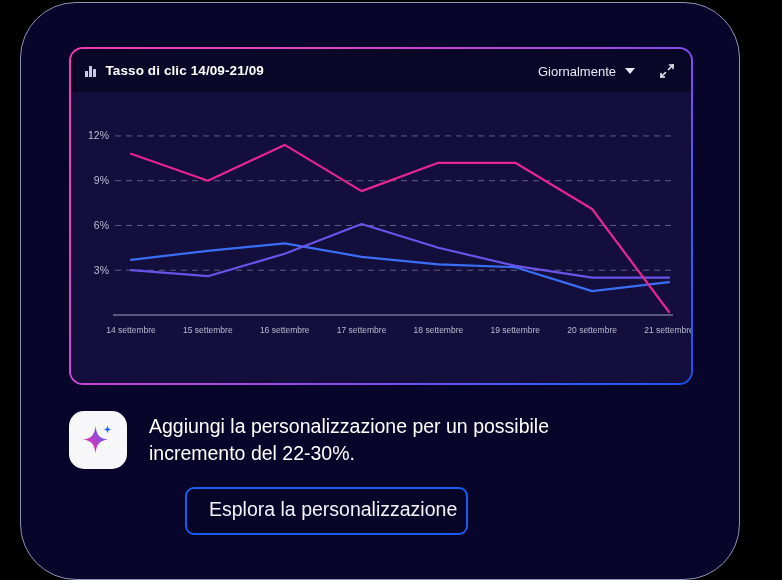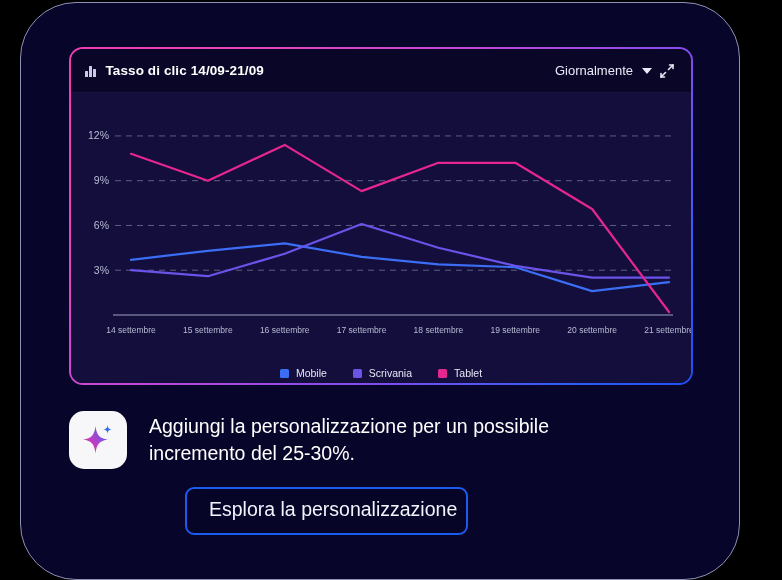--- a/index.html
+++ b/index.html
@@ -81,22 +81,22 @@
   #card-title {
     color: #ffffff;
     font-size: 13.5px;
     font-weight: bold;
     letter-spacing: 0.1px;
   }
 
   .header-right {
     margin-left: auto;
     display: flex;
-    align-items: center;
-    gap: 7px;
+    align-items: flex-end;
+    gap: 24px;
   }
 
   #granularity-select {
     display: flex; align-items: center; gap: 9px;
     color: #e9eaf6; font-size: 13px; cursor: pointer;
   }
   #chevron-down-icon {
     width: 0; height: 0;
     border-left: 5px solid transparent;
     border-right: 5px solid transparent;
@@ -230,51 +230,37 @@
               <text x="136.85714285714283" y="240" text-anchor="middle" fill="#b9bcd4" font-size="8.5" font-family="&quot;Liberation Sans&quot;, sans-serif">15 settembre</text>
               <text x="213.7142857142857" y="240" text-anchor="middle" fill="#b9bcd4" font-size="8.5" font-family="&quot;Liberation Sans&quot;, sans-serif">16 settembre</text>
               <text x="290.57142857142856" y="240" text-anchor="middle" fill="#b9bcd4" font-size="8.5" font-family="&quot;Liberation Sans&quot;, sans-serif">17 settembre</text>
               <text x="367.4285714285714" y="240" text-anchor="middle" fill="#b9bcd4" font-size="8.5" font-family="&quot;Liberation Sans&quot;, sans-serif">18 settembre</text>
               <text x="444.2857142857143" y="240" text-anchor="middle" fill="#b9bcd4" font-size="8.5" font-family="&quot;Liberation Sans&quot;, sans-serif">19 settembre</text>
               <text x="521.1428571428571" y="240" text-anchor="middle" fill="#b9bcd4" font-size="8.5" font-family="&quot;Liberation Sans&quot;, sans-serif">20 settembre</text>
               <text x="598" y="240" text-anchor="middle" fill="#b9bcd4" font-size="8.5" font-family="&quot;Liberation Sans&quot;, sans-serif">21 settembre</text>
             </g>
         </svg>
 
-        <div id="chart-legend">
-            <div class="legend-item">
-              <span class="legend-swatch" style="background: rgb(59, 110, 245);"></span>
-              <span class="legend-label">Mobile</span>
-            </div>
-            <div class="legend-item">
-              <span class="legend-swatch" style="background: rgb(106, 83, 232);"></span>
-              <span class="legend-label">Scrivania</span>
-            </div>
-            <div class="legend-item">
-              <span class="legend-swatch" style="background: rgb(230, 38, 143);"></span>
-              <span class="legend-label">Tablet</span>
-            </div>
-          </div>
       </div>
 
     </div>
   </div>
 
   <div id="promo-row">
     <div id="sparkle-badge">
       <svg width="40" height="40" viewBox="0 0 40 40">
         <defs>
           <linearGradient id="sparkGrad" x1="0" y1="1" x2="1" y2="0">
             <stop offset="0%" stop-color="#f0337f"></stop>
             <stop offset="45%" stop-color="#b83fc9"></stop>
             <stop offset="100%" stop-color="#2f6bf2"></stop>
           </linearGradient>
         </defs>
         <path d="M17.5 6 C18.6 15.2 21.4 18.3 30 19.6 C21.4 20.9 18.6 24.1 17.5 33.5 C16.4 24.1 13.6 20.9 5 19.6 C13.6 18.3 16.4 15.2 17.5 6 Z" fill="url(#sparkGrad)"></path>
         <path d="M29.5 5 C29.9 8.1 30.6 8.9 33.6 9.4 C30.6 9.9 29.9 10.7 29.5 13.8 C29.1 10.7 28.4 9.9 25.4 9.4 C28.4 8.9 29.1 8.1 29.5 5 Z" fill="#2f6bf2"></path>
       </svg>
     </div>
-    <div id="promo-text">Aggiungi la personalizzazione per un possibile incremento del 25-30%.</div>
+    <div id="promo-text">Aggiungi la personalizzazione per un possibile incremento del 22-30%.</div>
   </div>
 
   <button id="cta-button">Esplora la personalizzazione</button>
 
 </div>
 
 </body></html>

